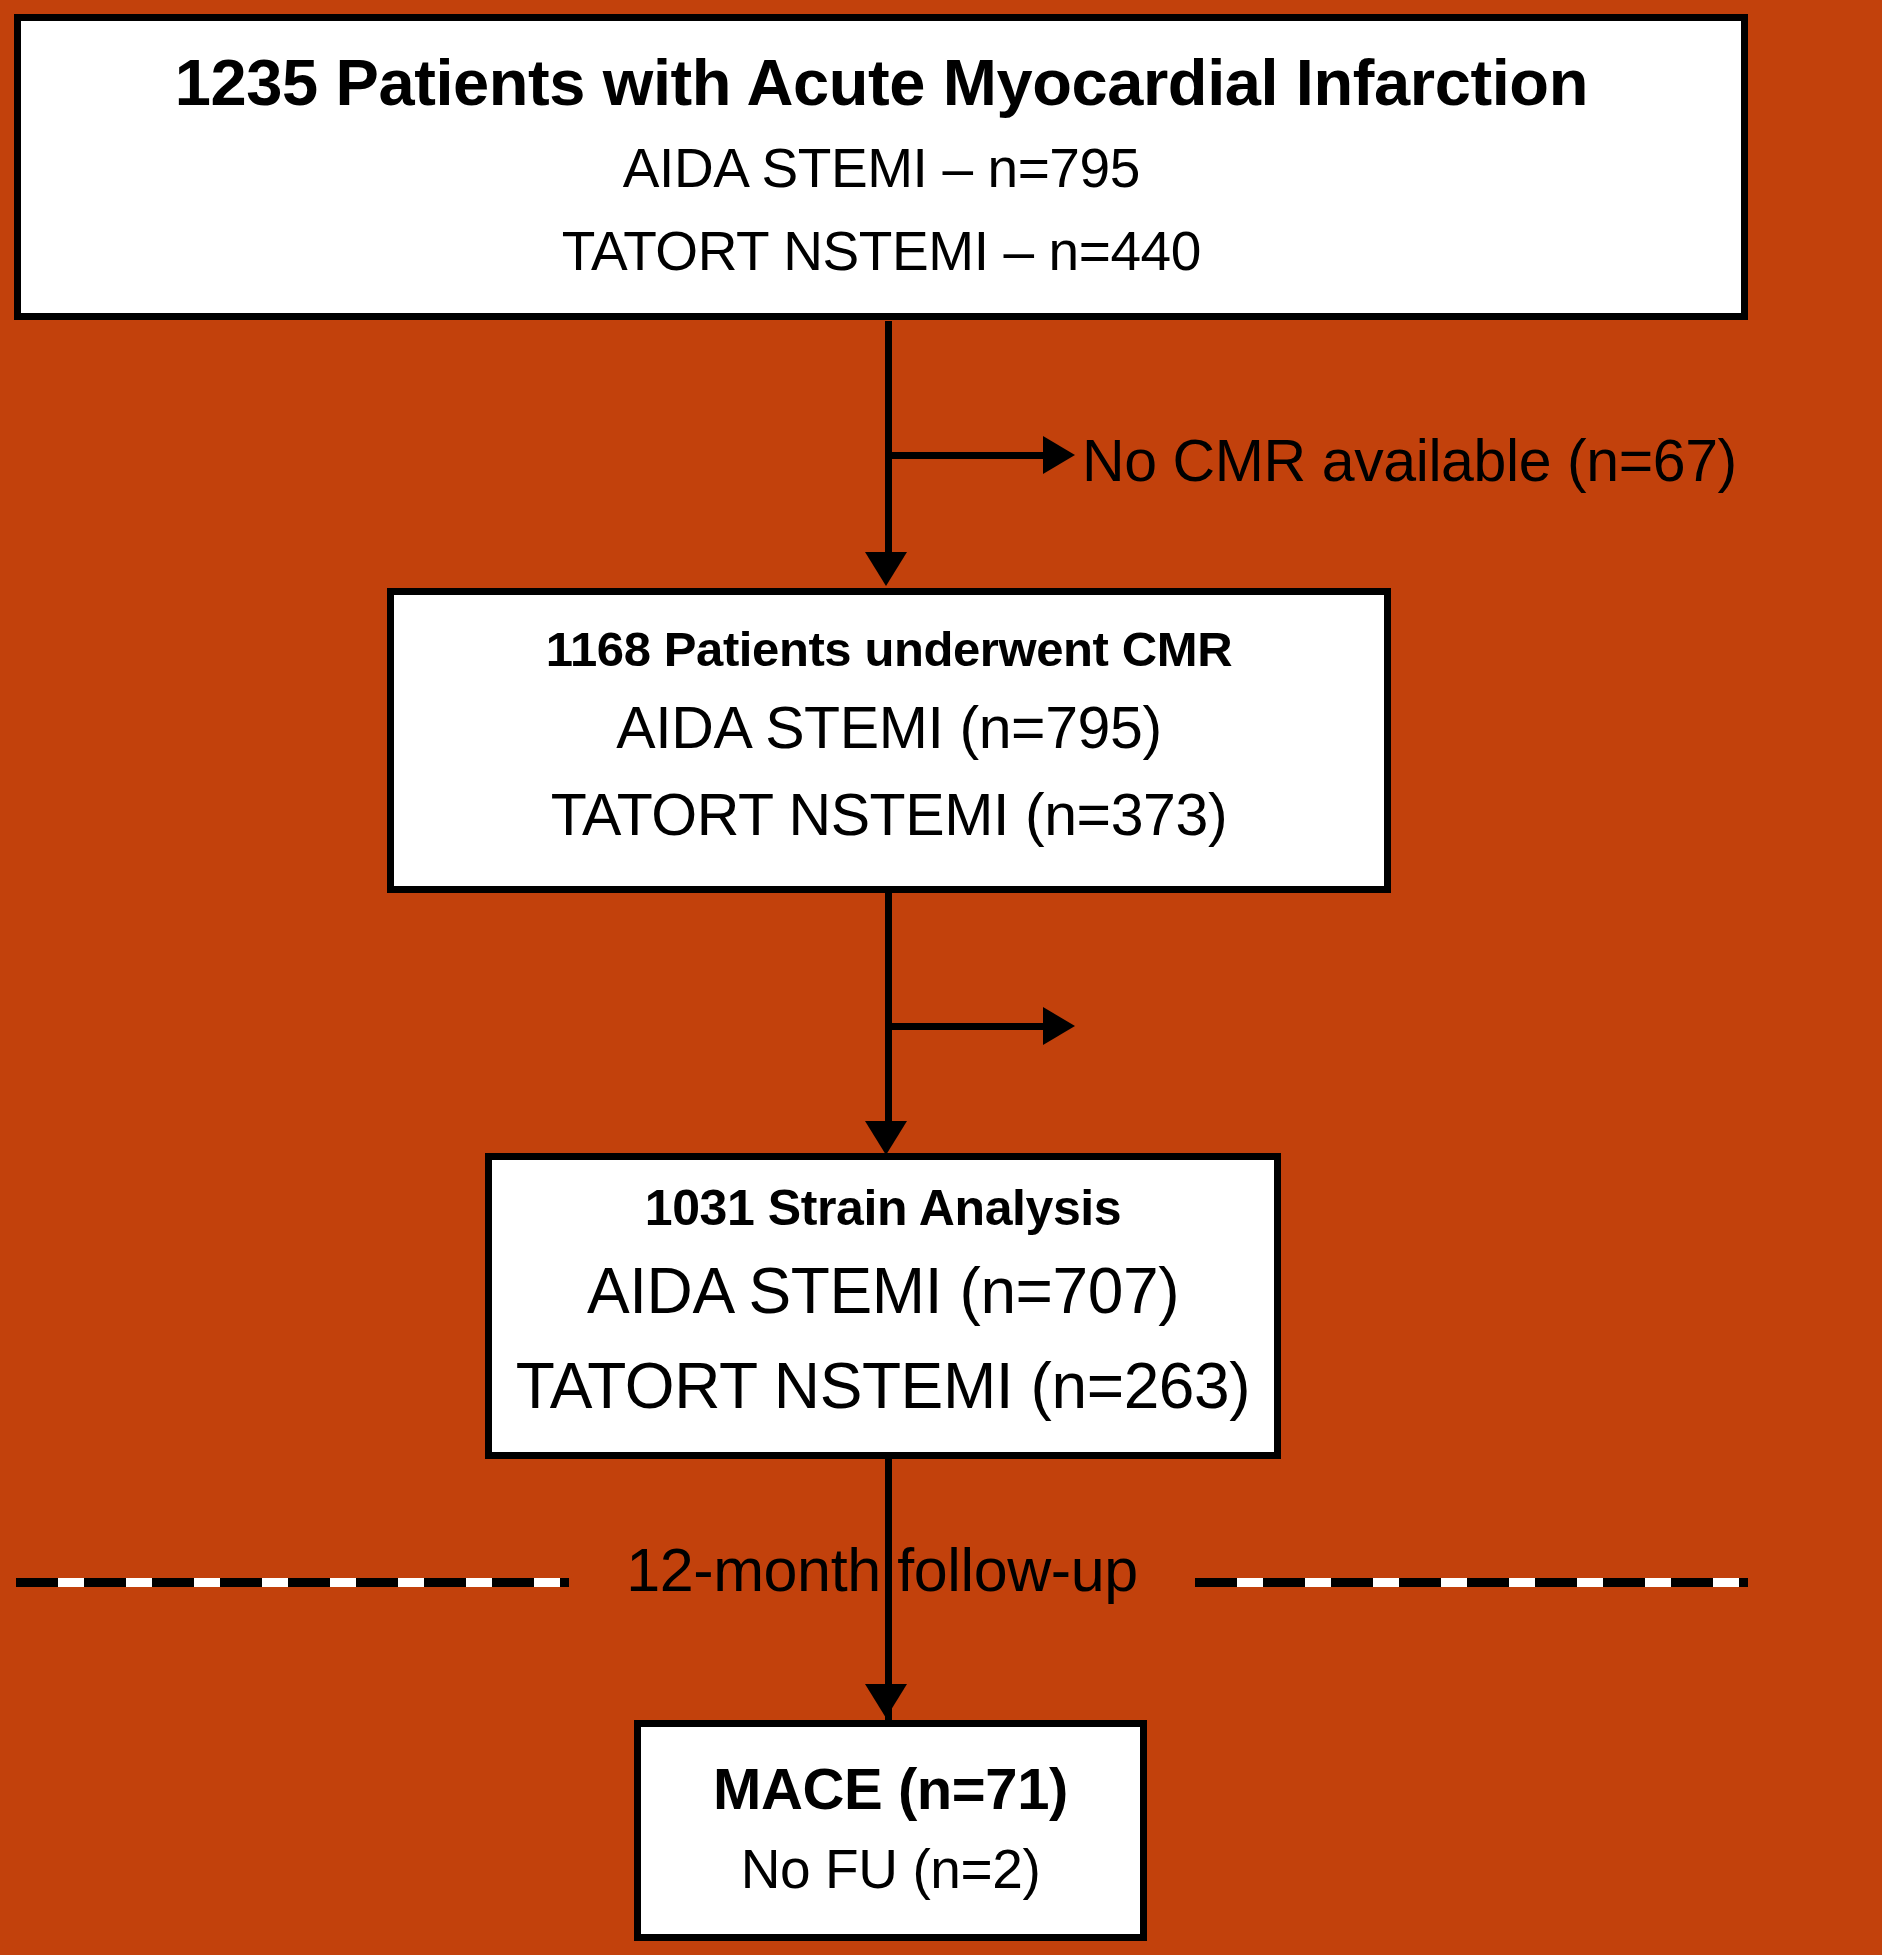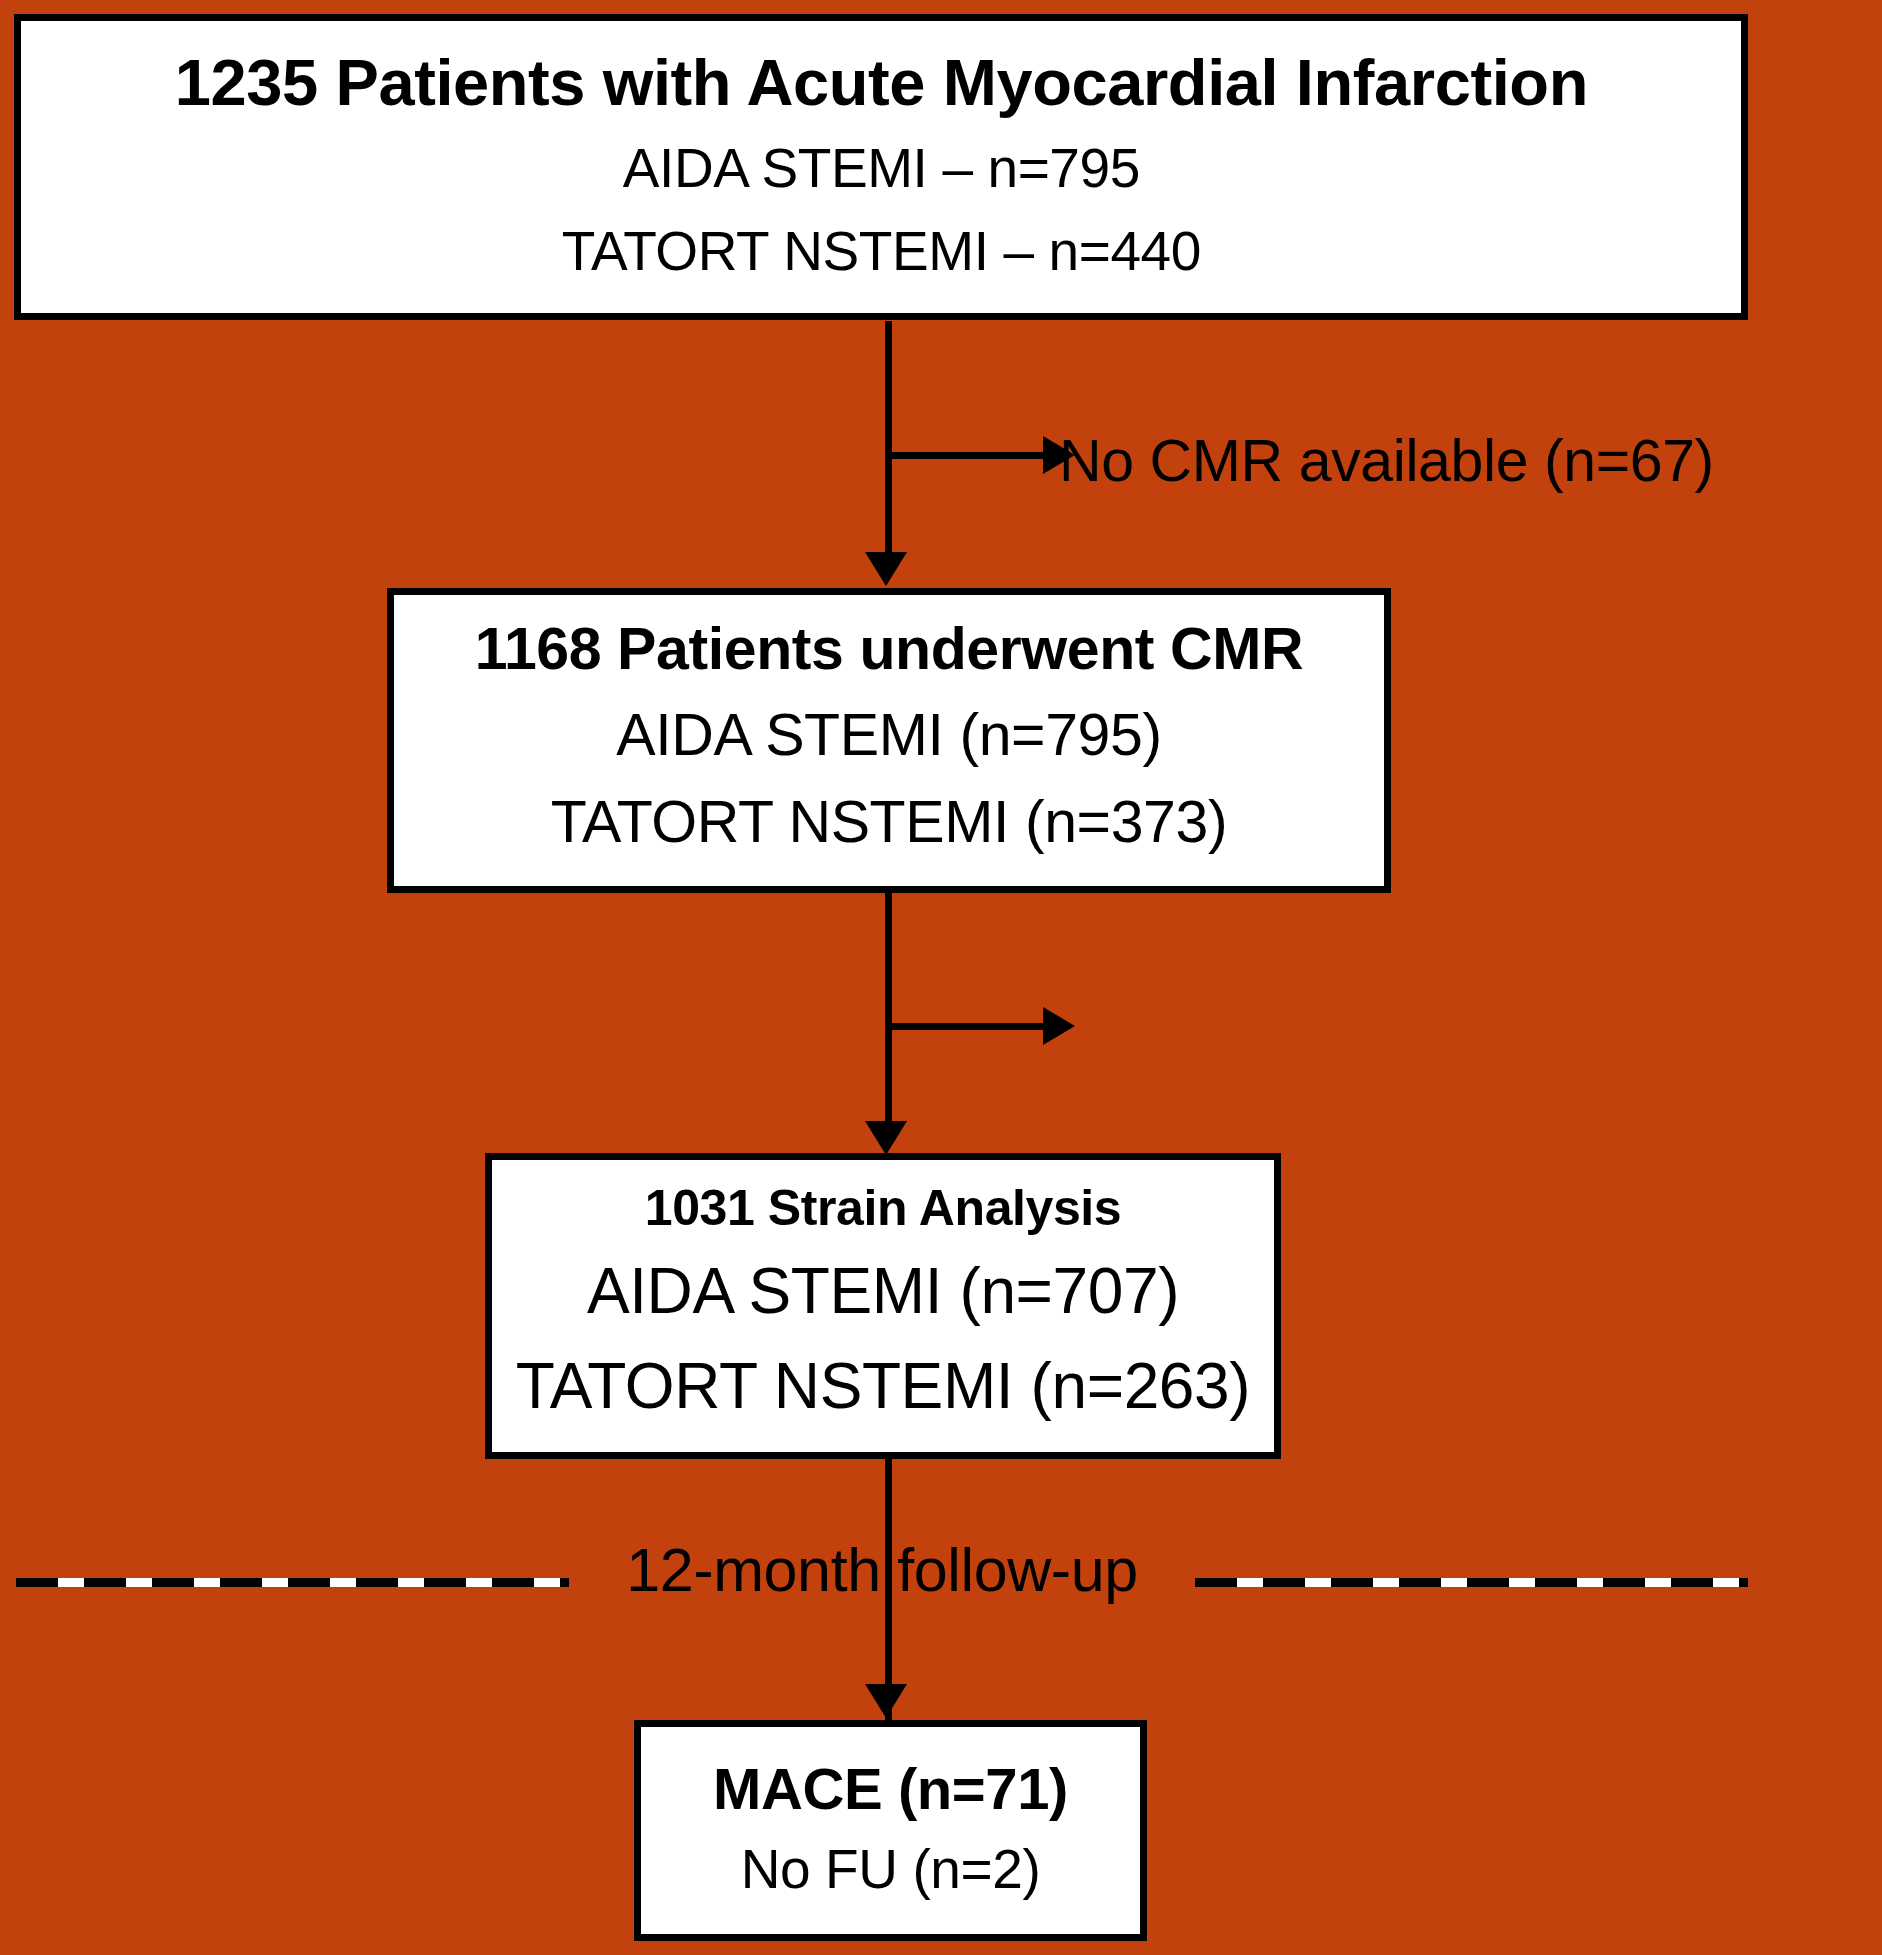--- a/index.html
+++ b/index.html
@@ -45,21 +45,21 @@
     padding: 11.2px 0 16px 0;
   }
   #box-enrolled .box-line.head { font-size: 65px; line-height: 1.38; }
   #box-enrolled .box-line.sub  { font-size: 55px; line-height: 1.50; }
 
   #box-cmr {
     left: 387px; top: 588px;
     width: 1004px; height: 305px;
     padding: 4.8px 0 11.2px 0;
   }
-  #box-cmr .box-line.head { font-size: 59px; line-height: 1.42; }
+  #box-cmr .box-line.head { font-size: 49px; line-height: 1.42; }
   #box-cmr .box-line.sub  { font-size: 59px; line-height: 1.48; }
 
   #box-strain {
     left: 485px; top: 1153px;
     width: 796px; height: 306px;
     padding: 4.8px 0 11.2px 0;
   }
   #box-strain .box-line.head { font-size: 50px; line-height: 1.45; }
   #box-strain .box-line.sub  { font-size: 64px; line-height: 1.48; }
 
@@ -111,21 +111,21 @@
   #branch2-head { left: 1043px; top: 1007px; }
 
   
   .side-label {
     position: absolute;
     font-size: 59px;
     line-height: 1.30;
     white-space: pre-line;
     letter-spacing: -0.4px;
   }
-  #label-no-cmr      { left: 1059px; top: 423px; }
+  #label-no-cmr      { left: 1082px; top: 423px; }
   #label-incomplete  { left: 1059px; top: 945px; }
 
   
   #followup-dash-left {
     position: absolute;
     left: 16px; top: 1578px;
     width: 553px; height: 8.8px;
     background: repeating-linear-gradient(
       to right,
       #000000 0px, #000000 42px,

